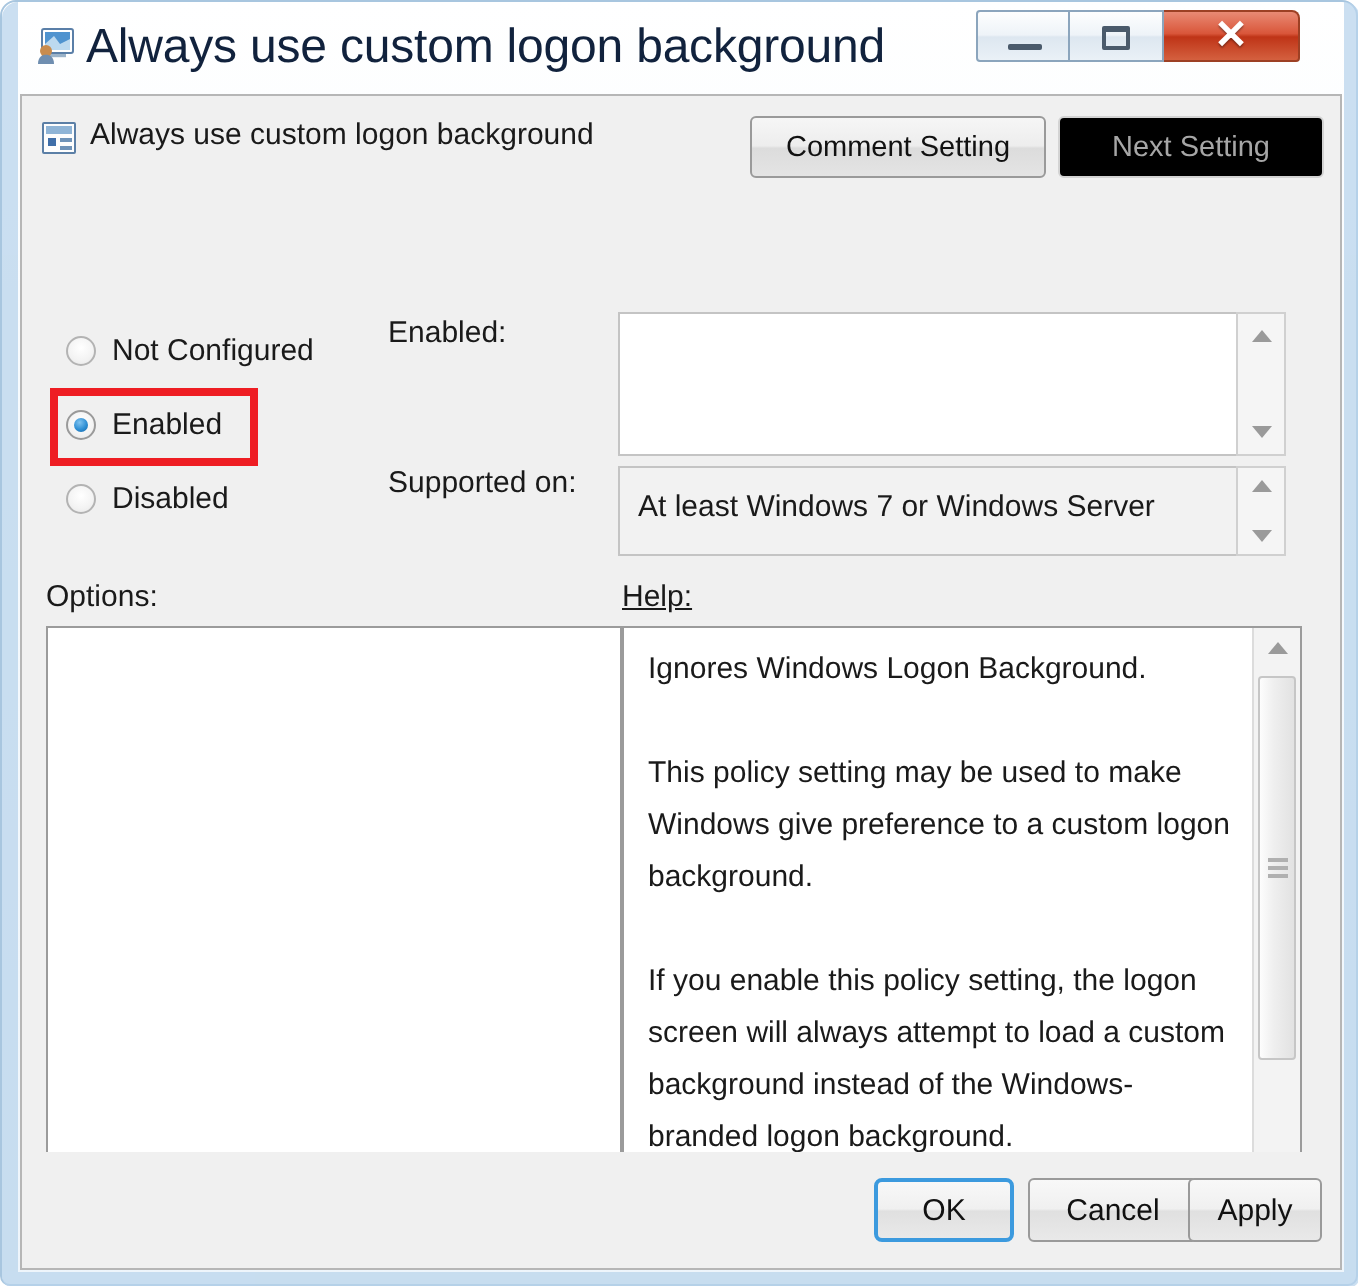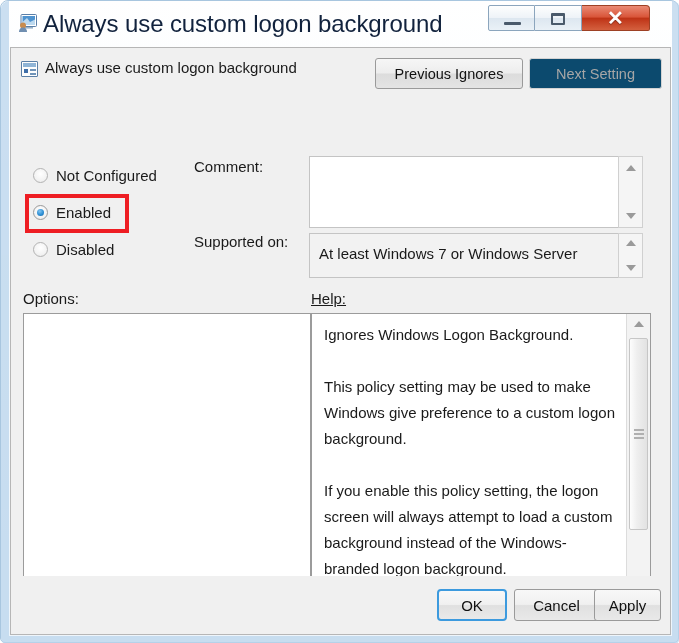--- a/index.html
+++ b/index.html
@@ -176,21 +176,21 @@
     padding: 0;
   }
   #btn-prev-setting {
     left: 364px; width: 148px;
     background: linear-gradient(180deg,#f6f6f6 0%, #ededed 48%, #dcdcdc 52%, #e4e4e4 100%);
     border: 1px solid #9a9a9a;
     color: #111111;
   }
   #btn-next-setting {
     left: 518px; width: 133px;
-    background: #0c4a6e;
+    background: #000000;
     border: 1px solid #d3d3d3;
     color: #a6a6a6;
   }
 
   
   .radio-row {
     position: absolute;
     left: 22px;
     height: 22px;
   }
@@ -442,39 +442,39 @@
   <div id="client">
 
     <div id="policy-icon">
       <span class="bar-top"></span>
         <span class="sq"></span>
         <span class="ln1"></span>
         <span class="ln2"></span>
     </div>
     <div id="policy-title">Always use custom logon background</div>
 
-    <button class="setting-btn" id="btn-prev-setting">Previous Ignores</button>
+    <button class="setting-btn" id="btn-prev-setting">Comment Setting</button>
     <button class="setting-btn" id="btn-next-setting" disabled="">Next Setting</button>
 
     <div class="radio-row" id="radio-notconfigured">
       <span class="radio-dot"></span>
       <span class="radio-label">Not Configured</span>
     </div>
     <div class="radio-row" id="radio-enabled">
       <span class="radio-dot checked"></span>
       <span class="radio-label">Enabled</span>
     </div>
     <div class="radio-row" id="radio-disabled">
       <span class="radio-dot"></span>
       <span class="radio-label">Disabled</span>
     </div>
 
     <div id="enabled-highlight"></div>
 
-    <div class="field-label" id="label-comment">Comment:</div>
+    <div class="field-label" id="label-comment">Enabled:</div>
     <div id="comment-field">
       <div id="comment-scroll">
         <span class="arr arr-up" style="top:8px"></span>
         <span class="arr arr-dn" style="bottom:8px"></span>
       </div>
     </div>
 
     <div class="field-label" id="label-supported">Supported on:</div>
     <div id="supported-field">
       <div id="supported-text">At least Windows 7 or Windows Server</div>

